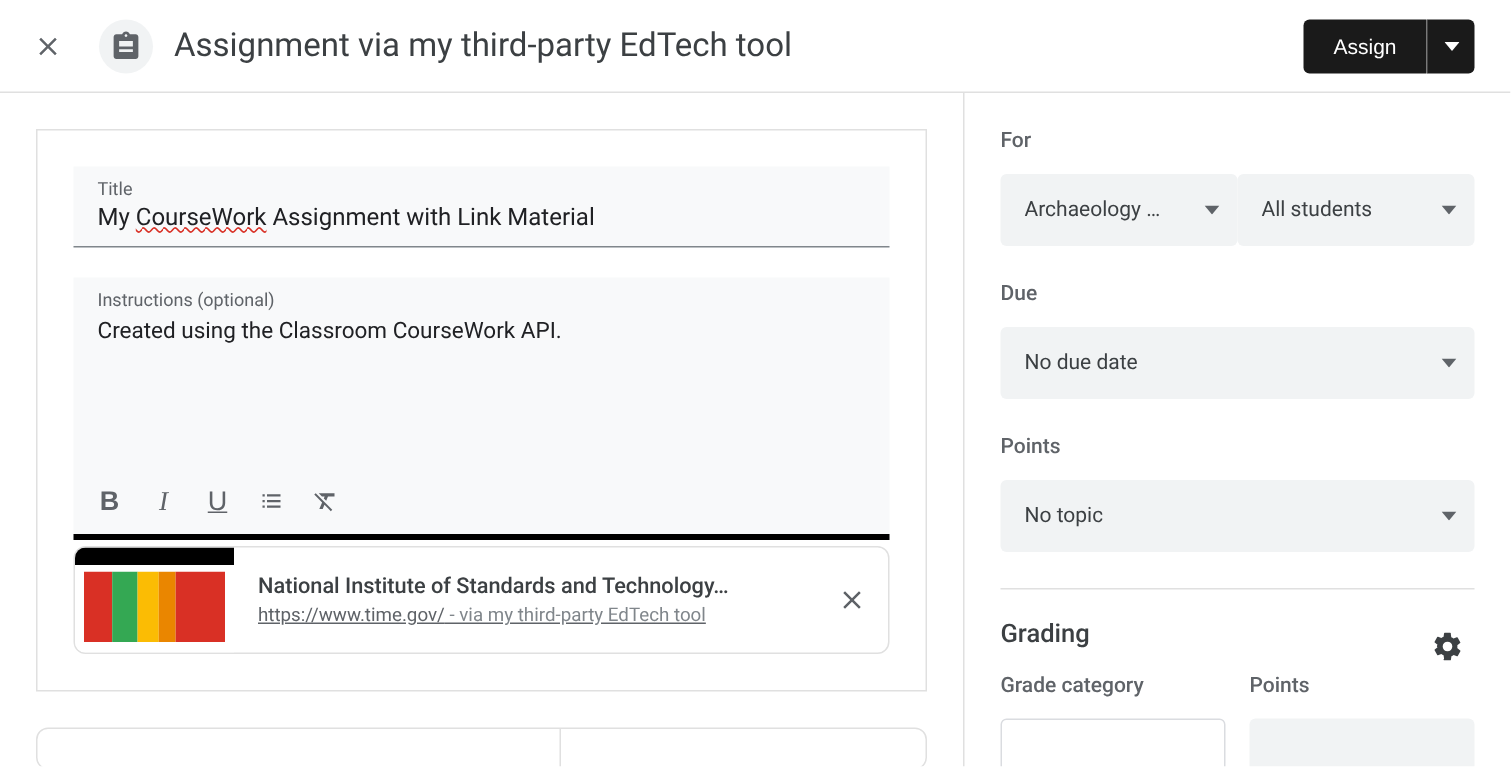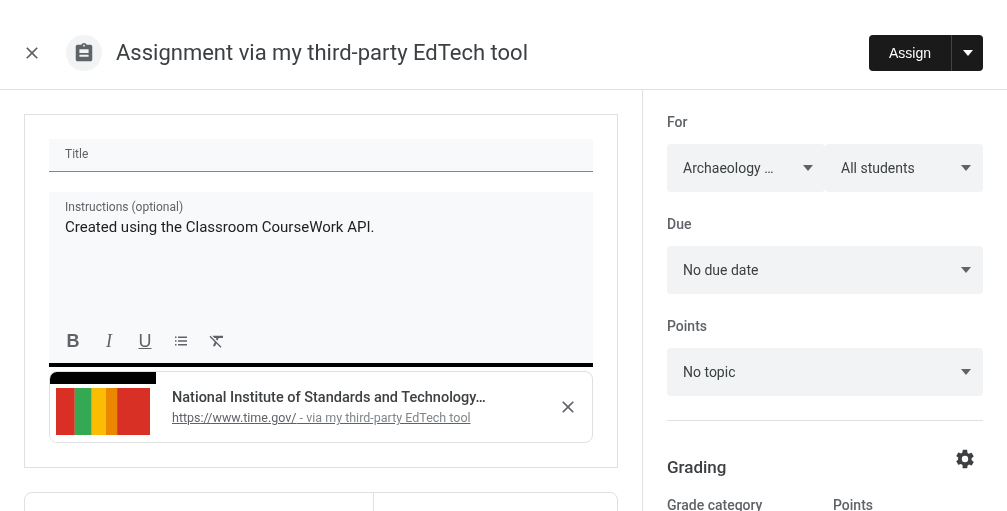--- a/index.html
+++ b/index.html
@@ -6,26 +6,25 @@
   body {
     font-family: 'Google Sans', Roboto, Arial, sans-serif;
     font-size: 14px;
     color: #3c4043;
     background: #fff;
     width: 1007px;
     height: 511px;
     overflow: hidden;
   }
   .header {
-    height: 74px;
+    height: 62px;
     display: flex;
     align-items: center;
     padding: 0 12px;
     border-bottom: 1px solid #e0e0e0;
-    margin-top: 16px;
   }
   .close-x {
     width: 40px; height: 40px;
     display: flex; align-items: center; justify-content: center;
     border-radius: 50%;
     cursor: pointer;
     color: #5f6368;
   }
   .doc-icon-wrap {
     width: 36px; height: 36px;
@@ -229,25 +228,24 @@
     text-overflow: ellipsis;
   }
   .caret-down {
     color: #5f6368;
     flex-shrink: 0;
     margin-left: 8px;
   }
   .full { width: 100%; }
   .grading-header {
     display: flex;
-    align-items: flex-end;
+    align-items: flex-start;
     justify-content: space-between;
     border-top: 1px solid #e0e0e0;
     padding-top: 20px;
-    margin-bottom: 20px;
   }
   .grading-title {
     font-size: 17px;
     font-weight: 500;
     color: #3c4043;
   }
   .gear-btn {
     width: 36px; height: 36px;
     border: none; background: none;
     cursor: pointer;
@@ -298,20 +296,21 @@
         </svg>
     </button>
   </div>
 </div>
 
 <div class="body-area">
   <div class="left-pane">
     <div class="card">
       <div class="field">
         <div class="field-label">Title</div>
+        <div class="field-value"><span>My </span><span class="wavy">CourseWork</span><span> Assignment with Link Material</span></div>
       </div>
       <div class="instructions-wrap">
         <div class="field-label">Instructions (optional)</div>
         <div class="instructions-text">Created using the Classroom CourseWork API.</div>
         <div class="toolbar">
           <button class="tb-btn" style="font-weight:900;">B</button>
           <button class="tb-btn" style="font-style:italic;font-family:serif;">I</button>
           <button class="tb-btn" style="text-decoration:underline;">U</button>
           <button class="tb-btn">
             <svg width="18" height="18" viewBox="0 0 24 24">

